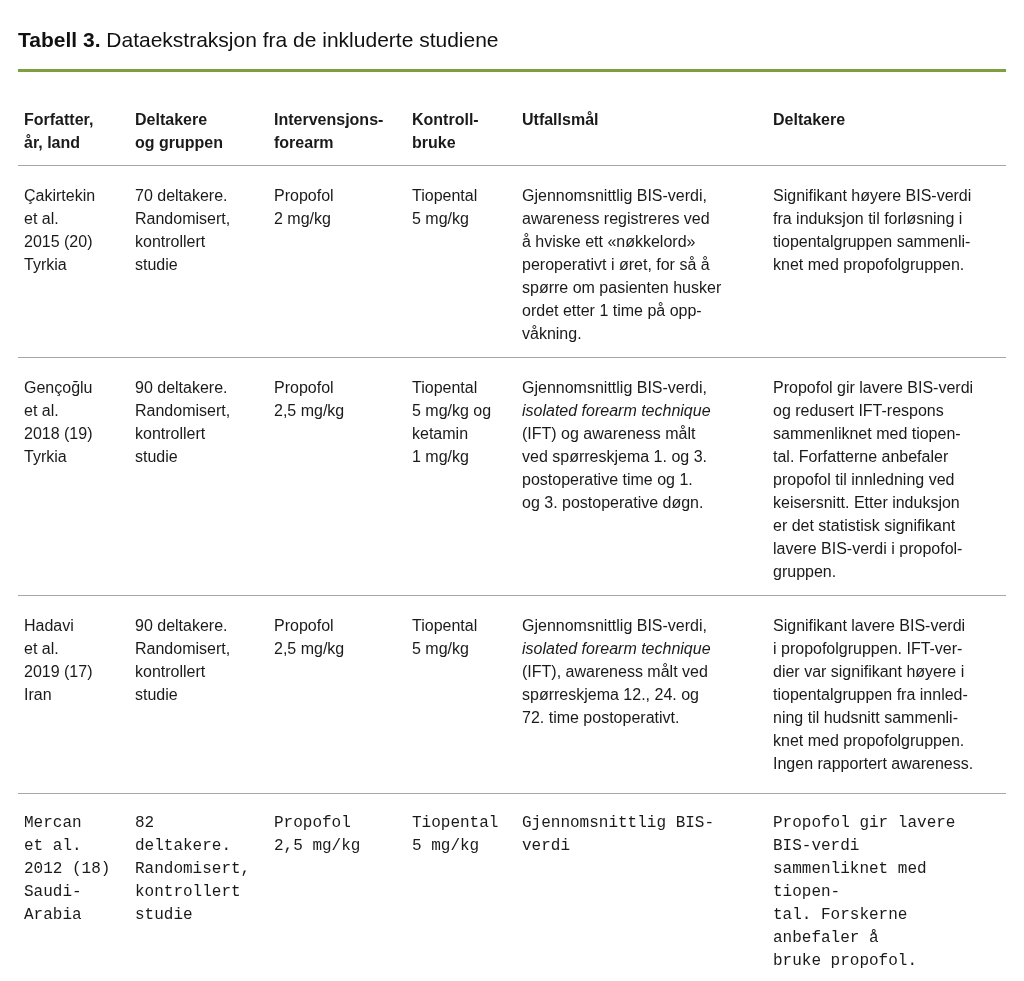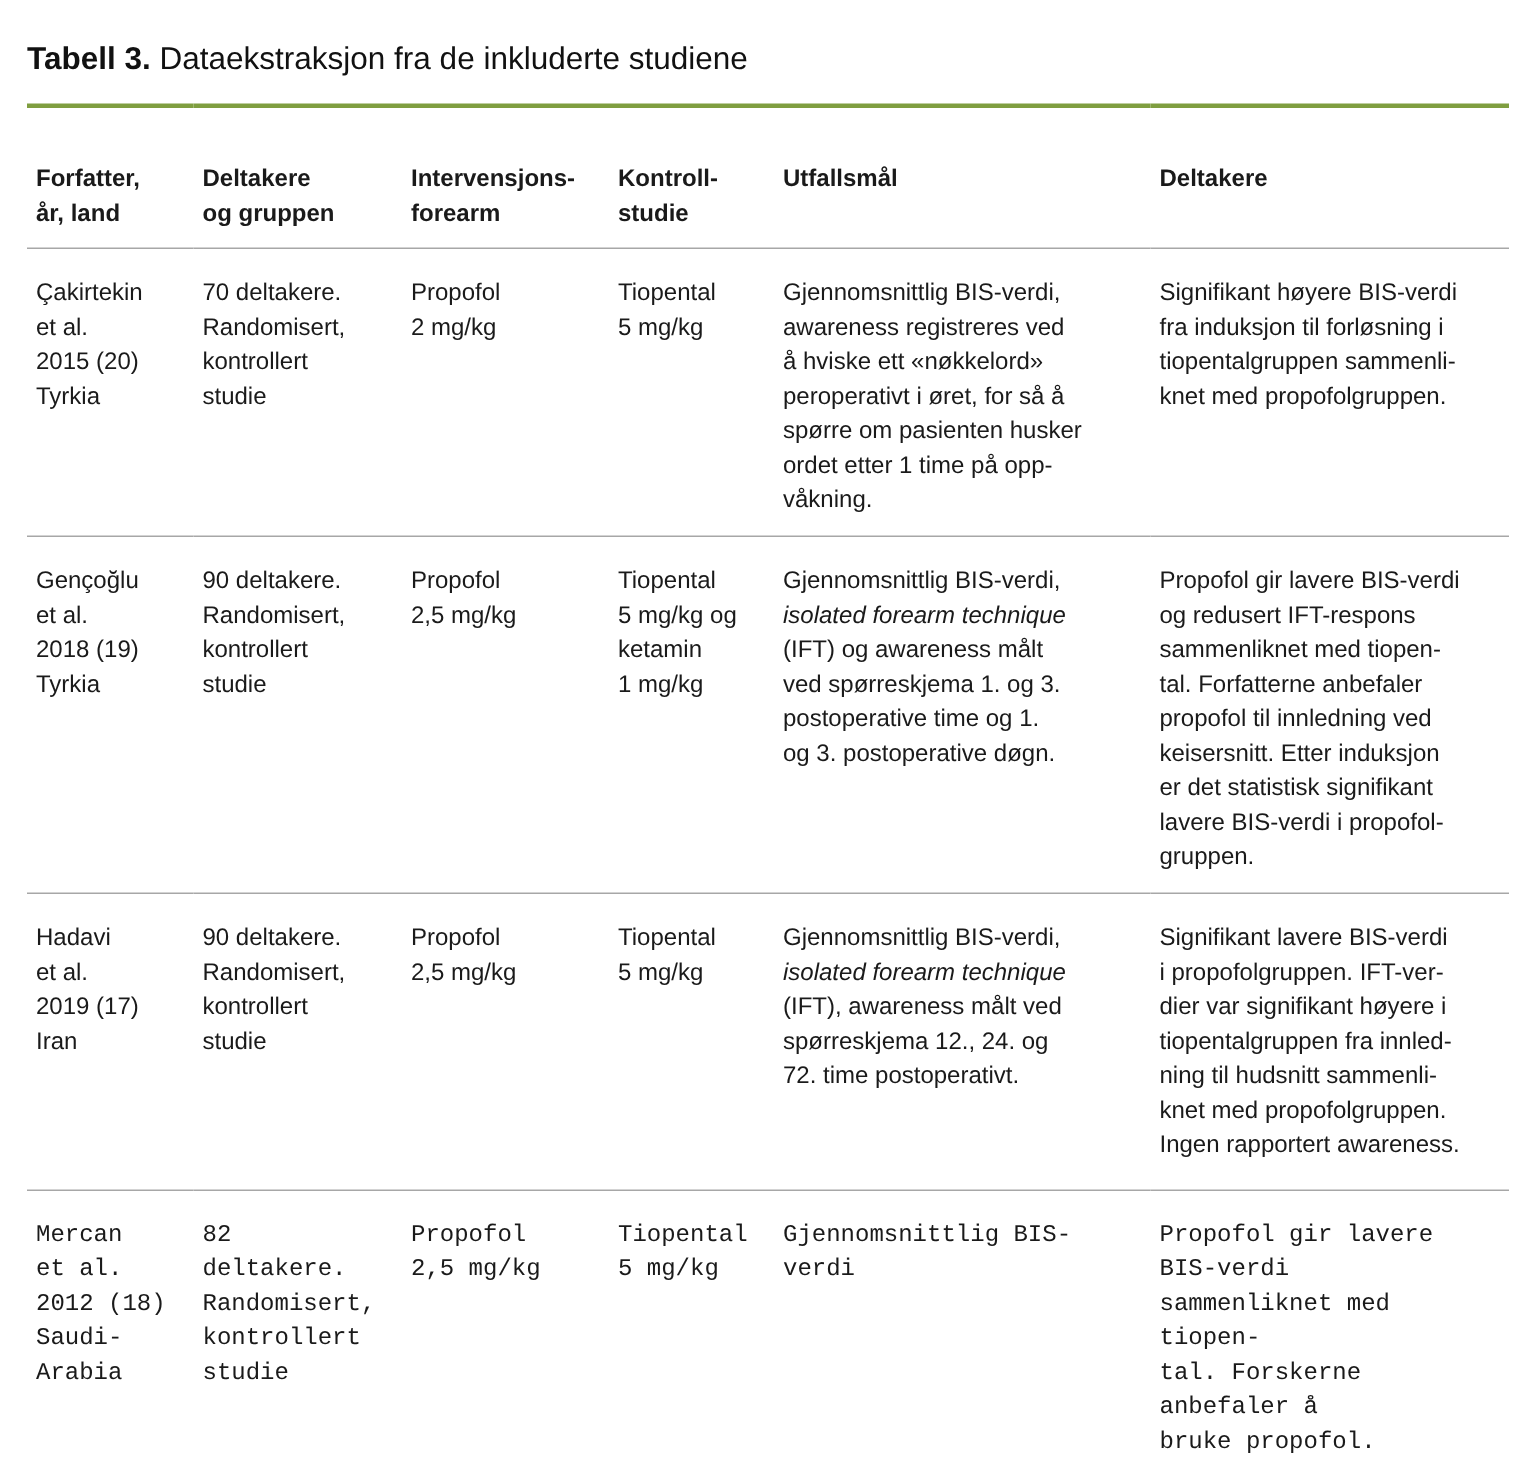--- a/index.html
+++ b/index.html
@@ -75,21 +75,21 @@
     </colgroup>
     <thead>
       <tr class="header-row">
         <th>Forfatter,
 år, land</th>
         <th>Deltakere
 og gruppen</th>
         <th>Intervensjons-
 forearm</th>
         <th>Kontroll-
-studie</th>
+bruke</th>
         <th>Utfallsmål</th>
         <th>Deltakere</th>
       </tr>
     </thead>
     <tbody>
       <tr class="row-1">
         <td>Çakirtekin<br>et al.<br>2015 (20)<br>Tyrkia</td>
         <td>70 deltakere.<br>Randomisert,<br>kontrollert<br>studie</td>
         <td>Propofol<br>2 mg/kg</td>
         <td>Tiopental<br>5 mg/kg</td>

